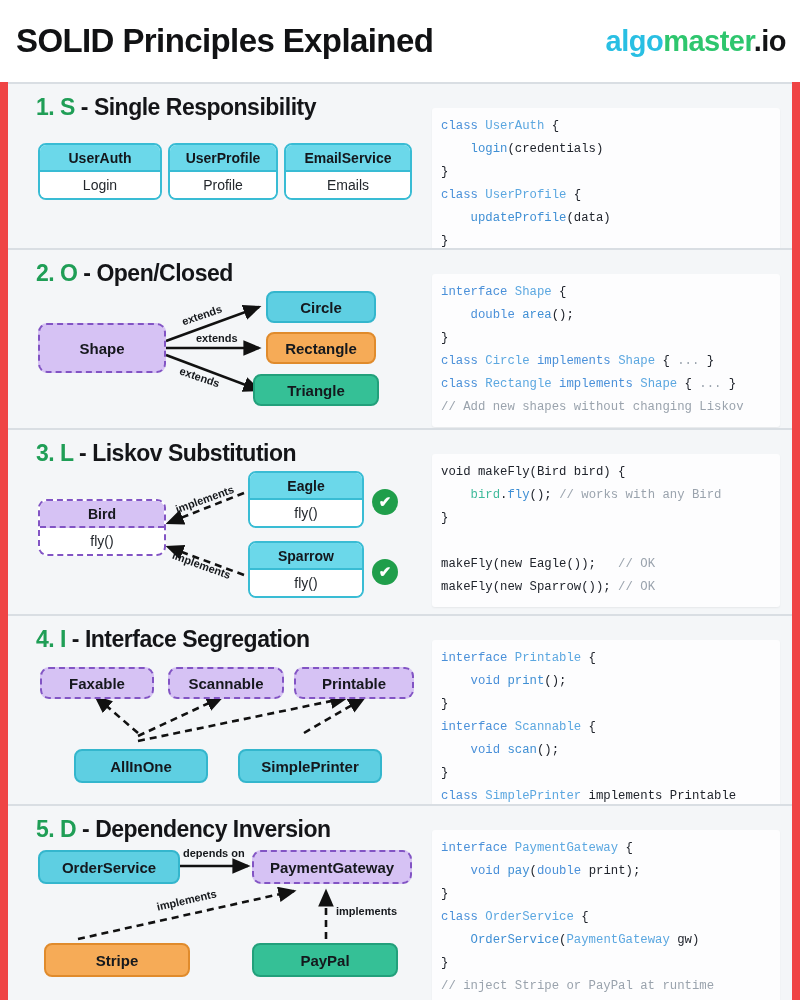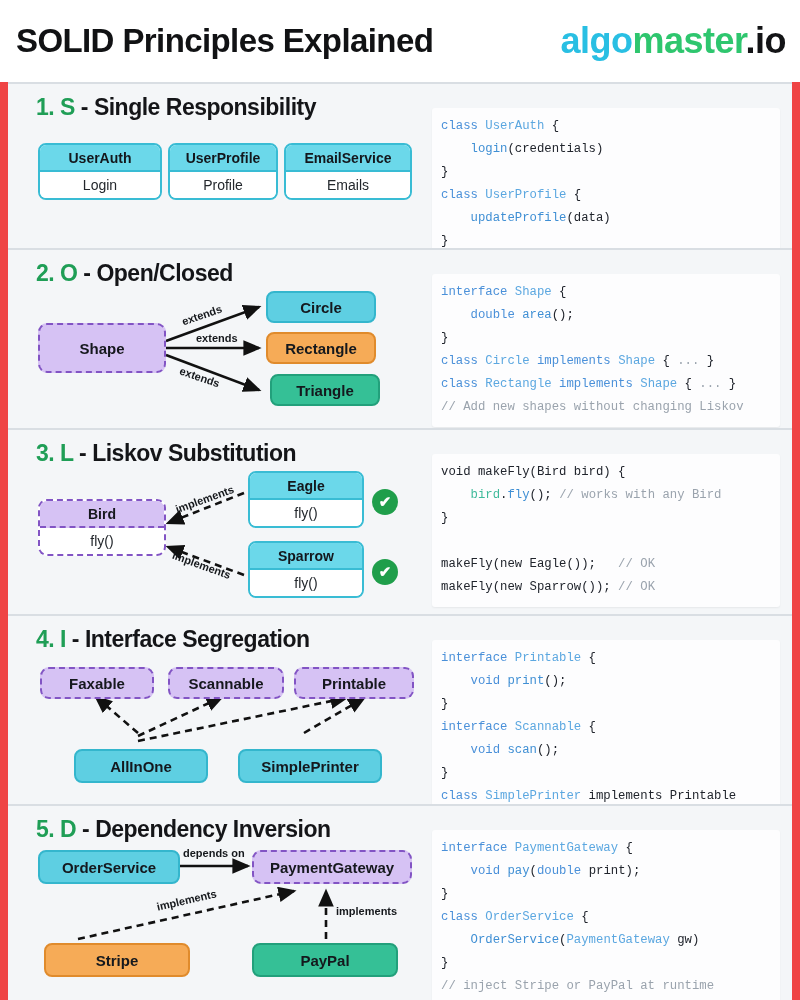--- a/index.html
+++ b/index.html
@@ -15,21 +15,21 @@
   .header {
     height: 82px;
     display: flex; align-items: center; justify-content: space-between;
     padding: 0 14px 0 16px;
     background: #ffffff;
   }
   .title {
     font-size: 33px; font-weight: bold; color: #111214;
     letter-spacing: -0.6px; white-space: nowrap;
   }
-  .brand { font-size: 36px; font-weight: bold; letter-spacing: -0.5px; white-space: nowrap; }
+  .brand { font-size: 29px; font-weight: bold; letter-spacing: -0.5px; white-space: nowrap; }
   .brand .b1 { color: #29bfe3; }
   .brand .b2 { color: #2ec66e; }
   .brand .b3 { color: #131416; }
 
   
   .sections { padding: 0 8px 4px 8px; }
   .section {
     position: relative;
     background: #f4f6f8;
     border-top: 2px solid #d9dee3;
@@ -199,21 +199,21 @@
             <line x1="150" y1="50" x2="243" y2="16" stroke="#111" stroke-width="2.6" marker-end="url(#ar2)"></line>
             <line x1="150" y1="57" x2="243" y2="57" stroke="#111" stroke-width="2.6" marker-end="url(#ar2)"></line>
             <line x1="150" y1="64" x2="243" y2="99" stroke="#111" stroke-width="2.6" marker-end="url(#ar2)"></line>
           </svg>
           <div class="iface" style="left:22px;top:32px;width:128px;height:50px">Shape</div>
           <div class="edge-label" style="left:165px;top:18px;transform:rotate(-19deg)">extends</div>
           <div class="edge-label" style="left:180px;top:41px">extends</div>
           <div class="edge-label" style="left:163px;top:80px;transform:rotate(19deg)">extends</div>
           <div class="plain c-cyan" style="left:250px;top:0px;width:110px;height:32px">Circle</div>
           <div class="plain c-orange" style="left:250px;top:41px;width:110px;height:32px">Rectangle</div>
-          <div class="plain c-green" style="left:254px;top:83px;width:110px;height:32px">Triangle</div>
+          <div class="plain c-green" style="left:237px;top:83px;width:126px;height:32px">Triangle</div>
         </div>
       </div>
       <div class="sec-right">
         <div class="code"><span class="kw">interface </span><span class="ty">Shape</span><span class="pl"> {</span>
 <span class="pl">    </span><span class="kw">double </span><span class="fn">area</span><span class="pl">();</span>
 <span class="pl">}</span>
 <span class="kw">class </span><span class="ty">Circle </span><span class="kw">implements </span><span class="ty">Shape</span><span class="pl"> { </span><span class="cm">...</span><span class="pl"> }</span>
 <span class="kw">class </span><span class="ty">Rectangle </span><span class="kw">implements </span><span class="ty">Shape</span><span class="pl"> { </span><span class="cm">...</span><span class="pl"> }</span>
 <span class="cm">// Add new shapes without changing Liskov</span></div>
       </div>

